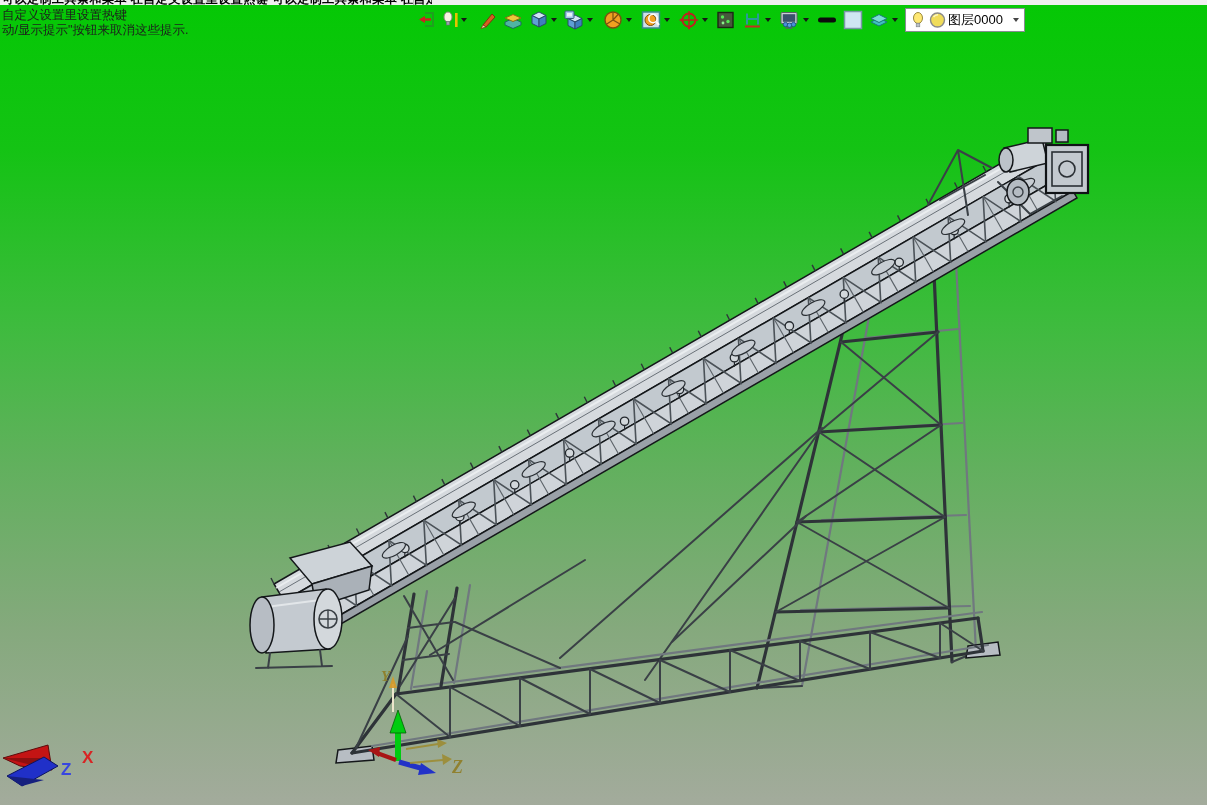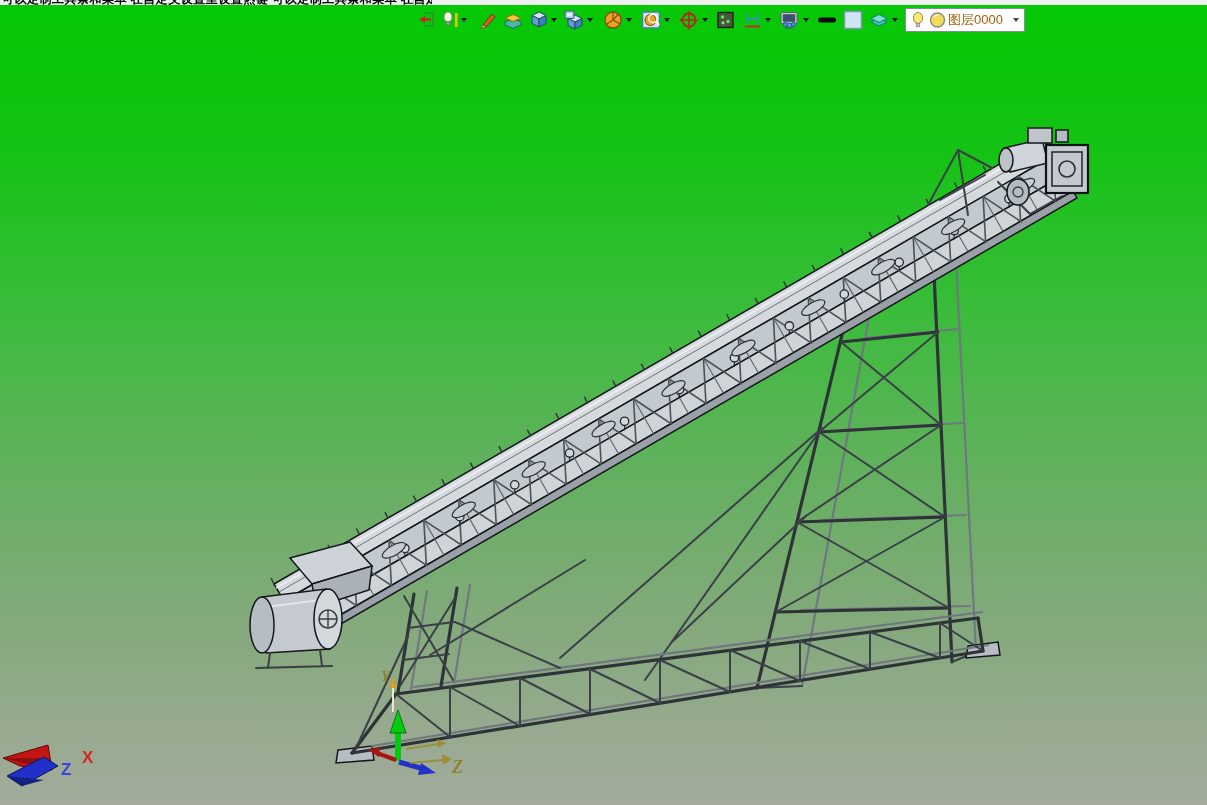--- a/index.html
+++ b/index.html
@@ -14,21 +14,21 @@
   .viewport{position:absolute;top:5px;left:0;width:1207px;height:800px;
     background:linear-gradient(#05c805 0%,#14c314 18%,#3ebb3e 40%,#62b05e 58%,#85a97d 78%,#a3ab9c 100%);}
   .tips{position:absolute;top:3px;left:2px;color:#1d1d1d;font-size:12.5px;line-height:15px;z-index:4;}
   
   .toolbar{position:absolute;left:417px;top:1px;height:28px;display:flex;align-items:center;z-index:6;}
   .tbtn{display:flex;align-items:center;height:24px;}
   .chev{width:0;height:0;border-left:3.5px solid transparent;border-right:3.5px solid transparent;
         border-top:4px solid #161616;margin-left:2px;}
   .combo{display:flex;align-items:center;height:22px;background:#fff;border:1px solid #878d92;
          box-shadow:inset 0 0 0 1px #fdfdfd;padding:0 5px;margin-left:7px;}
-  .combo .val{font-size:13px;color:#a16207;margin-left:2px;white-space:nowrap;}
+  .combo .val{font-size:13px;color:#000000;margin-left:2px;white-space:nowrap;}
   .combo .chev{border-top-color:#444;margin-left:10px;}
   svg{display:block;}
   .model-svg{position:absolute;top:0;left:0;z-index:1;}
   .ln{stroke:#2e3338;stroke-width:3.2;stroke-linecap:round;fill:none;}
   .lnb{stroke:#70787f;stroke-width:2.2;stroke-linecap:round;fill:none;}
   .lnt{stroke:#3a4046;stroke-width:2;stroke-linecap:round;fill:none;}
   .edge{stroke:#14171a;stroke-width:1.5;}
   text.ghost{font-family:"Liberation Serif",serif;font-style:italic;font-weight:700;fill:#8f7d26;opacity:.9;}
 </style>
 </head>
@@ -36,20 +36,24 @@
 
 <div class="screen">
 
   <div class="topstrip">
     <span class="clip">可以定制工具条和菜单 在自定义设置里设置热键   可以定制工具条和菜单 在自定义设置里设置热键</span>
     <span class="vsep"></span>
   </div>
 
   <div class="viewport">
 
+    <div class="tips">
+      <div>自定义设置里设置热键</div>
+      <div>动/显示提示"按钮来取消这些提示.</div>
+    </div>
 
     <div class="toolbar">
       <span class="tbtn">
         <svg width="20" height="22" viewBox="0 0 20 22">
           <path d="M8,4 h8 v13 h-8" fill="none" stroke="#1f9f1f" stroke-width="2"></path>
           <polygon points="2,10.5 8,7 8,14" fill="#cc2222"></polygon>
             <rect x="7" y="9.3" width="7" height="2.4" fill="#cc2222"></rect>
         </svg>
       </span>
       <span class="tbtn" style="margin-left:4px">

